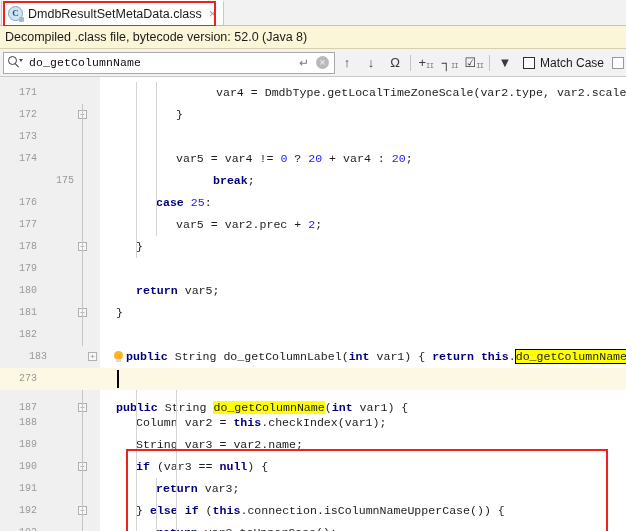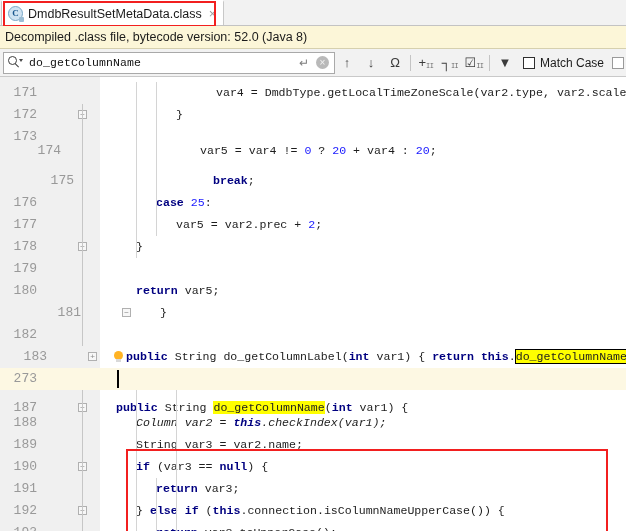--- a/index.html
+++ b/index.html
@@ -143,21 +143,21 @@
     position:absolute;left:100px;top:0;right:0;height:454px;background:#fff;
   }
 
   .line{
     position:absolute;left:0;right:0;height:22px;
   }
   .lnum{
     position:absolute;left:0;width:37px;height:22px;
     text-align:right;line-height:22px;
     font-family:"Liberation Mono","DejaVu Sans Mono",monospace;
-    font-size:13px;color:#999999;
+    font-size:10px;color:#999999;
   }
   .row-hl{
     position:absolute;left:0;right:0;height:22px;background:#fdf8e3;
   }
   .code{
     position:absolute;left:100px;height:22px;line-height:22px;
     font-family:"Liberation Mono","DejaVu Sans Mono",monospace;
     font-size:11.6px;color:#1d1d1d;white-space:pre;letter-spacing:0px;
   }
   .kw{color:#000080;font-weight:bold;}
@@ -279,21 +279,21 @@
           <div class="code" style="left: 216px;">var4 = DmdbType.getLocalTimeZoneScale(var2.type, var2.scale);</div>
         </div>
         <div class="line" style="top: 27px;">
           <div class="lnum">172</div>
           <div class="fold" style="left: 78px; top: 6px;">−</div>
           <div class="code" style="left: 176px;">}</div>
         </div>
         <div class="line" style="top: 49px;">
           <div class="lnum">173</div>
         </div>
-        <div class="line" style="top: 63px; margin-left: 24px;">
+        <div class="line" style="top: 71px;">
           <div class="lnum">174</div>
           <div class="code" style="left: 176px;">var5 = var4 != <span class="num">0</span> ? <span class="num">20</span> + var4 : <span class="num">20</span>;</div>
         </div>
         <div class="line" style="top: 93px; margin-left: 37px;">
           <div class="lnum">175</div>
           <div class="code" style="left: 176px;"><span class="kw">break</span>;</div>
         </div>
         <div class="line" style="top: 115px;">
           <div class="lnum">176</div>
           <div class="code" style="left: 156px;"><span class="kw">case</span> <span class="num">25</span>:</div>
@@ -307,21 +307,21 @@
           <div class="fold" style="left: 78px; top: 6px;">−</div>
           <div class="code" style="left: 136px;">}</div>
         </div>
         <div class="line" style="top: 181px; padding-left: 16px;">
           <div class="lnum">179</div>
         </div>
         <div class="line" style="top: 203px;">
           <div class="lnum">180</div>
           <div class="code" style="left: 136px;"><span class="kw">return</span> var5;</div>
         </div>
-        <div class="line" style="top: 225px; margin-left: 44px;">
+        <div class="line" style="top: 225px;">
           <div class="lnum">181</div>
           <div class="fold" style="left: 78px; top: 6px;">−</div>
           <div class="code" style="left: 116px;">}</div>
         </div>
         <div class="line" style="top: 247px;">
           <div class="lnum">182</div>
         </div>
         <div class="line" style="top: 269px; margin-left: 10px;">
           <div class="lnum">183</div>
           <div class="fold" style="left: 78px; top: 6px;">+</div>
@@ -335,21 +335,21 @@
           <div class="row-hl"></div>
           <div class="lnum">273</div>
         </div>
         <div class="line" style="top: 320px;">
           <div class="lnum">187</div>
           <div class="fold" style="left: 78px; top: 6px;">−</div>
           <div class="code" style="left: 116px;"><span class="kw">public</span> String <span class="hl-y">do_getColumnName</span>(<span class="kw">int</span> var1) {</div>
         </div>
         <div class="line" style="top: 335px;">
           <div class="lnum">188</div>
-          <div class="code" style="left: 136px; font-style: italic;">Column var2 = <span class="kw">this</span>.checkIndex(var1);</div>
+          <div class="code" style="left: 136px;">Column var2 = <span class="kw">this</span>.checkIndex(var1);</div>
         </div>
         <div class="line" style="top: 357px;">
           <div class="lnum">189</div>
           <div class="code" style="left: 136px;">String var3 = var2.name;</div>
         </div>
         <div class="line" style="top: 379px;">
           <div class="lnum">190</div>
           <div class="fold" style="left: 78px; top: 6px;">−</div>
           <div class="code" style="left: 136px;"><span class="kw">if</span> (var3 == <span class="kw">null</span>) {</div>
         </div>

